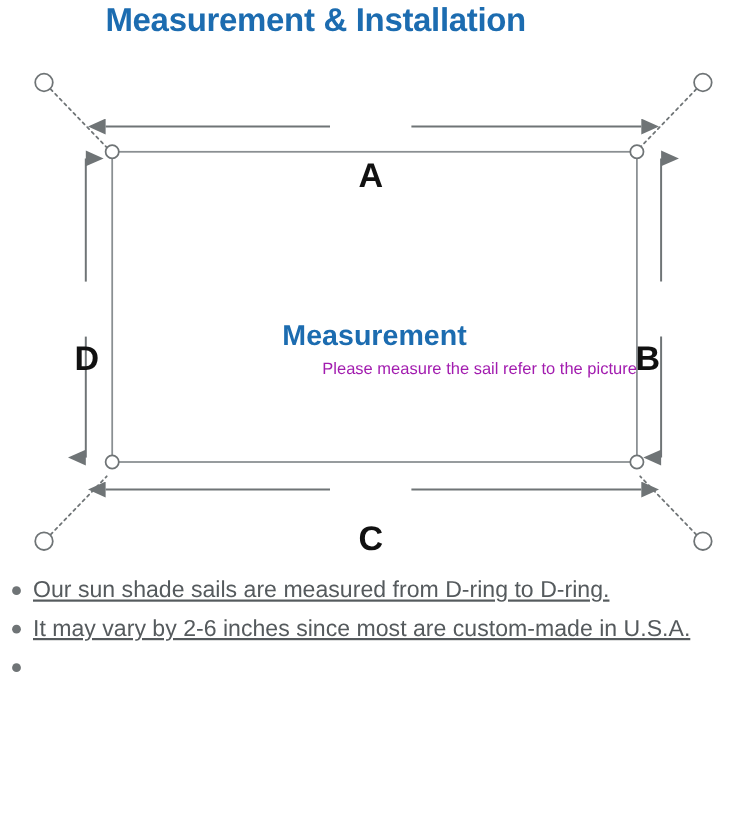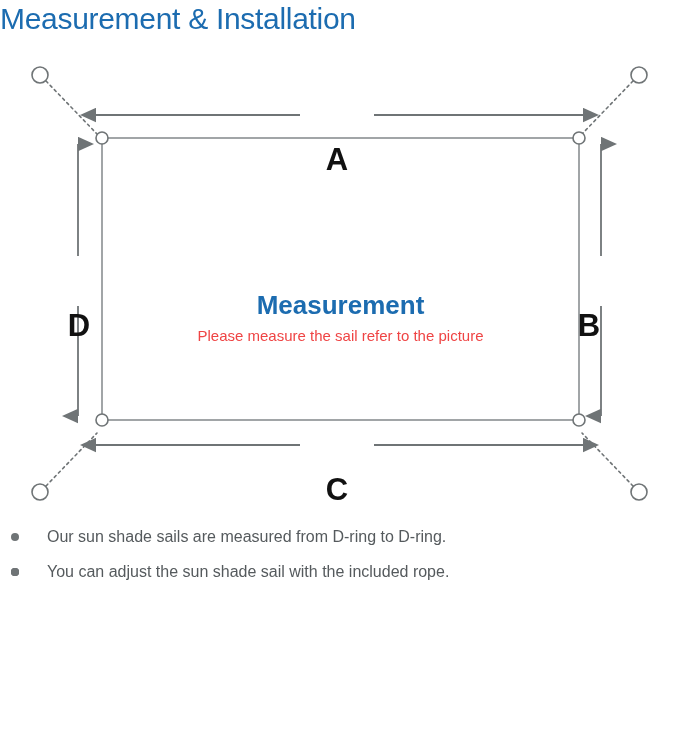--- a/index.html
+++ b/index.html
@@ -23,23 +23,24 @@
     height: 739px;
     background: #ffffff;
   }
 
   
   .title {
     position: absolute;
     top: 0px;
     left: 0;
     width: 574px;
+    text-align: center;
     font-family: "Liberation Sans", sans-serif;
     font-size: 30px;
-    font-weight: normal;
+    font-weight: bold;
     letter-spacing: -0.3px;
     color: #1c6cb0;
     line-height: 38px;
     white-space: nowrap;
   }
 
   
   .diagram {
     position: absolute;
     top: 48px;
@@ -76,45 +77,46 @@
     font-weight: bold;
     color: #1c6cb0;
     line-height: 30px;
     white-space: nowrap;
   }
   .center-sub {
     position: absolute;
     left: 102px;
     top: 278px;
     width: 477px;
-    text-align: center;
+    text-align: right;
     font-family: "Liberation Sans", sans-serif;
     font-size: 15px;
     font-weight: normal;
-    color: #ef4444;
+    color: #a21caf;
     line-height: 20px;
     white-space: nowrap;
   }
 
   
   .notes {
     position: absolute;
     left: 0px;
     top: 526px;
     width: 679px;
   }
   .note-item {
     position: relative;
-    padding-left: 47px;
+    padding-left: 30px;
     margin-bottom: 14px;
     font-family: "Liberation Sans", sans-serif;
-    font-size: 16px;
+    font-size: 21px;
     line-height: 21px;
     color: #555a5d;
     padding-right: 6px;
+    text-decoration: underline;
   }
   .note-item .bullet {
     position: absolute;
     left: 11px;
     top: 7px;
     width: 8px;
     height: 8px;
     border-radius: 50%;
     background: #6f7476;
   }
@@ -196,23 +198,20 @@
     <div class="center-sub">Please measure the sail refer to the picture</div>
   </div>
 
   <div class="notes">
     <div class="note-item">
       <span class="bullet"></span>
       <span>Our sun shade sails are measured from D-ring to D-ring.</span>
     </div>
     <div class="note-item">
       <span class="bullet"></span>
+      <span>It may vary by 2-6 inches since most are custom-made in U.S.A.</span>
     </div>
     <div class="note-item">
       <span class="bullet"></span>
     </div>
-    <div class="note-item">
-      <span class="bullet"></span>
-      <span>You can adjust the sun shade sail with the included rope.</span>
-    </div>
   </div>
 
 </div>
 
 </body></html>

